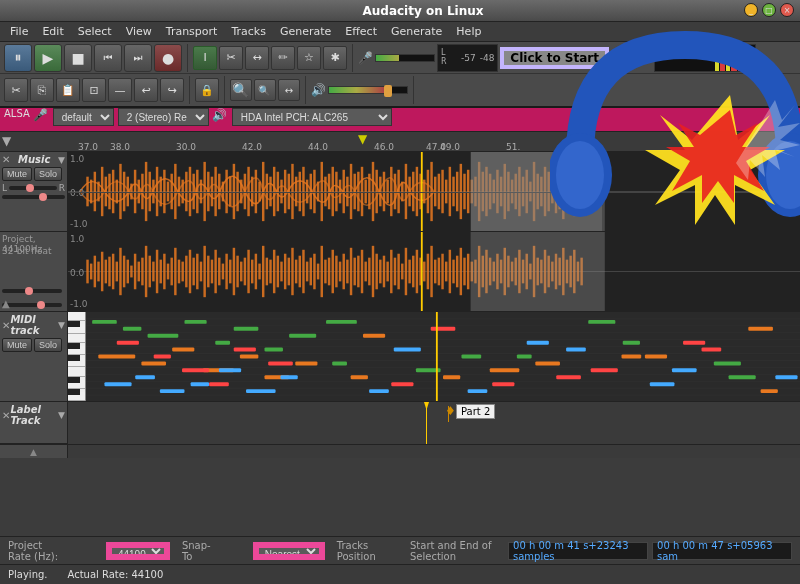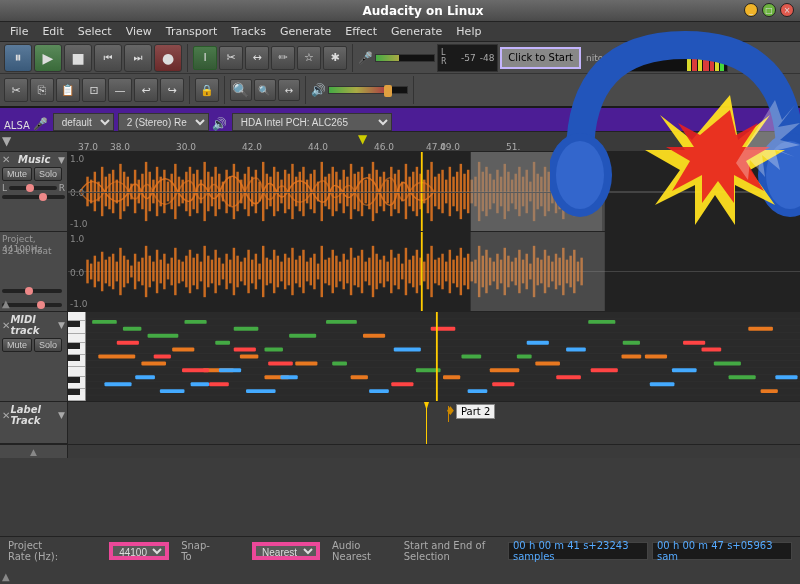--- a/index.html
+++ b/index.html
@@ -66,36 +66,37 @@
       padding: 2px 6px;
       cursor: pointer;
       color: #ddd;
       font-size: 11px;
       border-radius: 2px;
     }
 
     
     #click-start {
       background: #888;
-      border: 2px solid #c4b5fd;
+      border: 4px solid #c4b5fd;
       padding: 2px 6px;
-      font-size: 10px;
+      font-size: 12px;
       color: #000;
       cursor: pointer;
       height: 22px;
       display: flex;
       align-items: center;
+      font-weight: bold;
     }
 
     
     #device-bar {
-      background: #4c1d95;
+      background: #be185d;
       height: 24px;
       display: flex;
-      align-items: flex-end;
+      align-items: flex-start;
       padding: 0 4px;
       gap: 4px;
       border-bottom: 1px solid #222;
     }
     .device-select {
       background: #5a5a5a;
       border: 1px solid #333;
       color: #ddd;
       font-size: 10px;
       height: 18px;
@@ -263,21 +264,21 @@
       display: flex;
       align-items: center;
       gap: 4px;
     }
     .status-label {
       color: #aaa;
       font-size: 10px;
     }
     .status-select {
       background: #5a5a5a;
-      border: 4px solid #ec4899;
+      border: 6px solid #ec4899;
       color: #ddd;
       font-size: 10px;
       height: 18px;
       padding: 0 2px;
       margin-left: 39px;
     }
     .status-display {
       background: #1a1a1a;
       border: 1px solid #444;
       color: #5af;
@@ -1189,29 +1190,33 @@
         <option>44100</option>
       </select>
     </div>
     <div class="status-item">
       <span class="status-label">Snap-To</span>
       <select class="status-select">
         <option>Nearest</option>
       </select>
     </div>
     <div class="status-item">
-      <span class="status-label">Audio Nearest</span>
+      <span class="status-label">Tracks Position</span>
     </div>
     <div class="status-item">
       <span class="status-label">Start and End of Selection</span>
       <div class="status-display">00 h 00 m 41 s+23243 samples</div>
       <div class="status-display">00 h 00 m 47 s+05963 sam</div>
     </div>
   </div>
 
+  <div id="playing-bar">
+    <span class="playing-label">Playing.</span>
+    <span class="actual-rate">Actual Rate: 44100</span>
+  </div>
 
 </div>
 
 <div style="position:absolute;right:-20px;top:15px;width:270px;height:270px;pointer-events:none;z-index:20;">
   <svg width="270" height="270" viewBox="0 0 270 270">
 
     <path d="M30,140 Q30,30 135,30 Q240,30 240,140" stroke="#2255bb" stroke-width="28" fill="none" stroke-linecap="round"></path>
 
     <ellipse cx="30" cy="160" rx="32" ry="42" fill="#2255bb"></ellipse>
     <ellipse cx="30" cy="160" rx="24" ry="34" fill="#3366cc"></ellipse>

